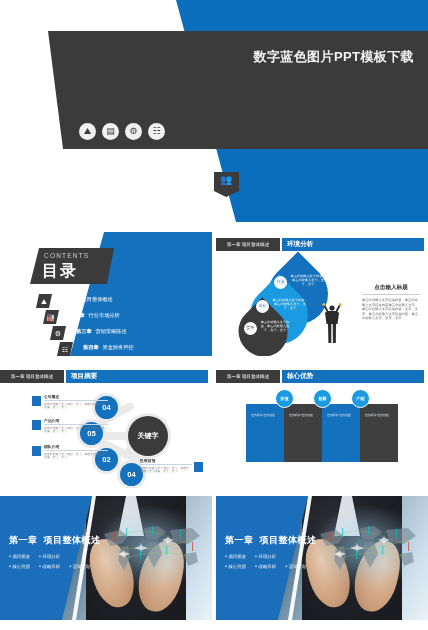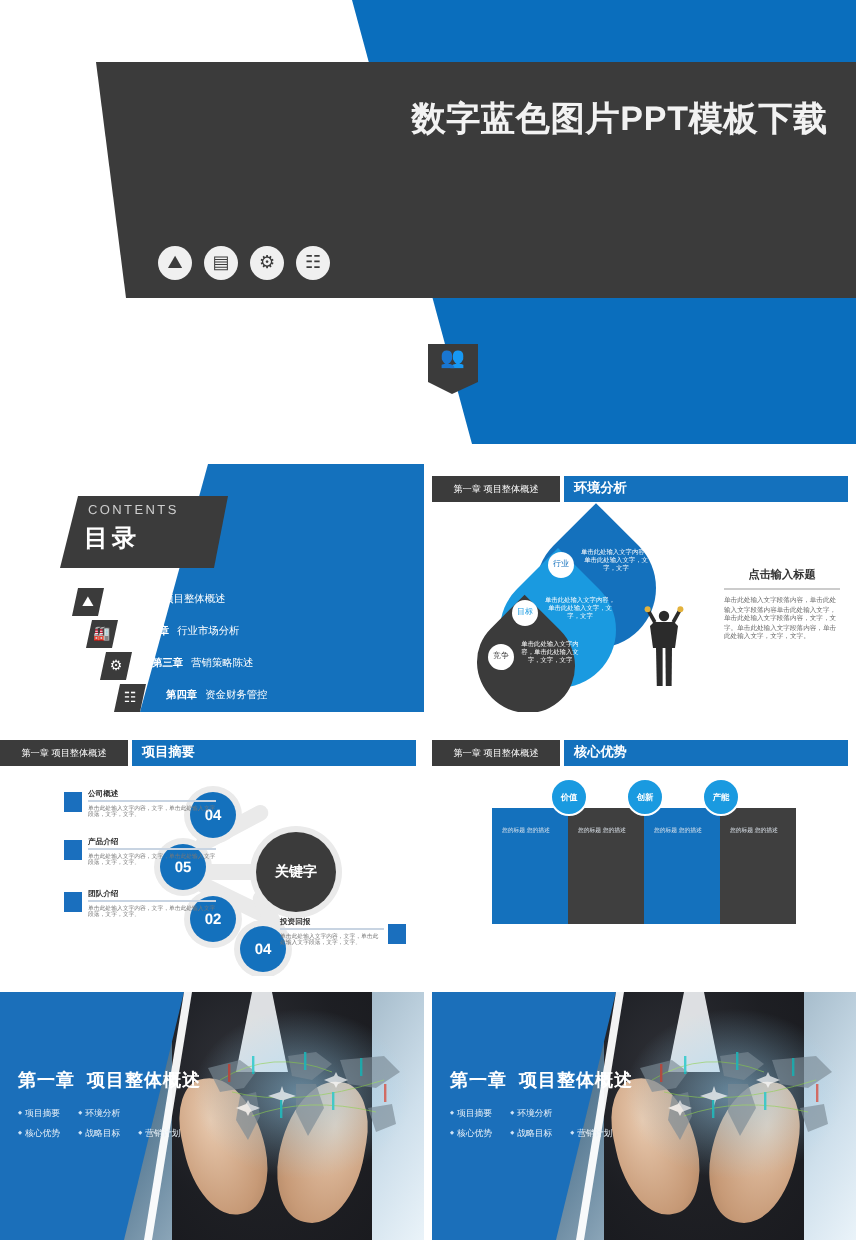--- a/index.html
+++ b/index.html
@@ -12,38 +12,38 @@
   
   #s-title{left:0;top:0;width:428px;height:222px;background:#ffffff;}
   #s-title .blue-top{position:absolute;left:0;top:0;width:428px;height:222px;
      background:#0a6ebd;
      clip-path:polygon(176px 0, 428px 0, 428px 222px, 236px 222px);}
   .t-white-l{position:absolute;left:0;top:0;width:200px;height:222px;background:#ffffff;
      clip-path:polygon(0 0,176px 0,130px 222px,0 222px);}
   #s-title .dark-band{position:absolute;left:28px;top:31px;width:400px;height:118px;background:#3b3b3b;
      clip-path:polygon(20px 0,400px 0,400px 118px,35px 118px);}
   .title-text{position:absolute;left:0;top:48px;width:414px;text-align:right;
-     color:#f2f2f2;font-size:17px;font-weight:bold;letter-spacing:.4px;}
+     color:#f2f2f2;font-size:13px;font-weight:bold;letter-spacing:.4px;}
   .t-icons{position:absolute;left:79px;top:123px;display:flex;gap:6px;}
   .t-ic{width:17px;height:17px;border-radius:50%;background:#f0f0f0;color:#3b3b3b;
      display:flex;align-items:center;justify-content:center;font-size:9px;line-height:1;}
   .tag-people{position:absolute;left:214px;top:172px;width:25px;height:25px;background:#3b3b3b;
      clip-path:polygon(0 0,25px 0,25px 19px,12px 25px,0 19px);
      display:flex;align-items:flex-start;justify-content:center;padding-top:3px;box-sizing:border-box;}
   .tag-people span{color:#fff;font-size:10px;line-height:1;}
 
   
   #s-contents{left:0;top:232px;width:212px;height:124px;}
   #s-contents .bg-white{position:absolute;inset:0;background:#fff;}
   #s-contents .bg-blue{position:absolute;left:0;top:0;width:212px;height:124px;background:#1471bd;
       clip-path:polygon(104px 0,212px 0,212px 124px,70px 124px);}
   .cont-band{position:absolute;left:30px;top:16px;width:84px;height:36px;background:#3b3b3b;
       clip-path:polygon(9px 0,84px 0,77px 36px,0 36px);}
   .cont-en{position:absolute;left:44px;top:20px;color:#cfcfcf;font-size:6.5px;letter-spacing:1.2px;}
-  .cont-cn{position:absolute;left:42px;top:29px;color:#ffffff;font-size:12px;font-weight:bold;letter-spacing:2px;}
+  .cont-cn{position:absolute;left:42px;top:29px;color:#ffffff;font-size:16px;font-weight:bold;letter-spacing:2px;}
   .toc{position:absolute;left:36px;top:62px;width:176px;}
   .toc-row{position:relative;height:15px;margin-bottom:1px;}
   .toc-chip{position:absolute;top:0;width:16px;height:14px;background:#3b3b3b;
       clip-path:polygon(3px 0,16px 0,13px 14px,0 14px);
       display:flex;align-items:center;justify-content:center;}
   .toc-chip span{color:#fff;font-size:7px;line-height:1;}
   .toc-txt{position:absolute;top:2px;color:#ffffff;font-size:5.2px;white-space:nowrap;}
   .toc-txt b{font-weight:bold;margin-right:4px;}
 
   #s-env{left:216px;top:232px;width:212px;height:124px;}

